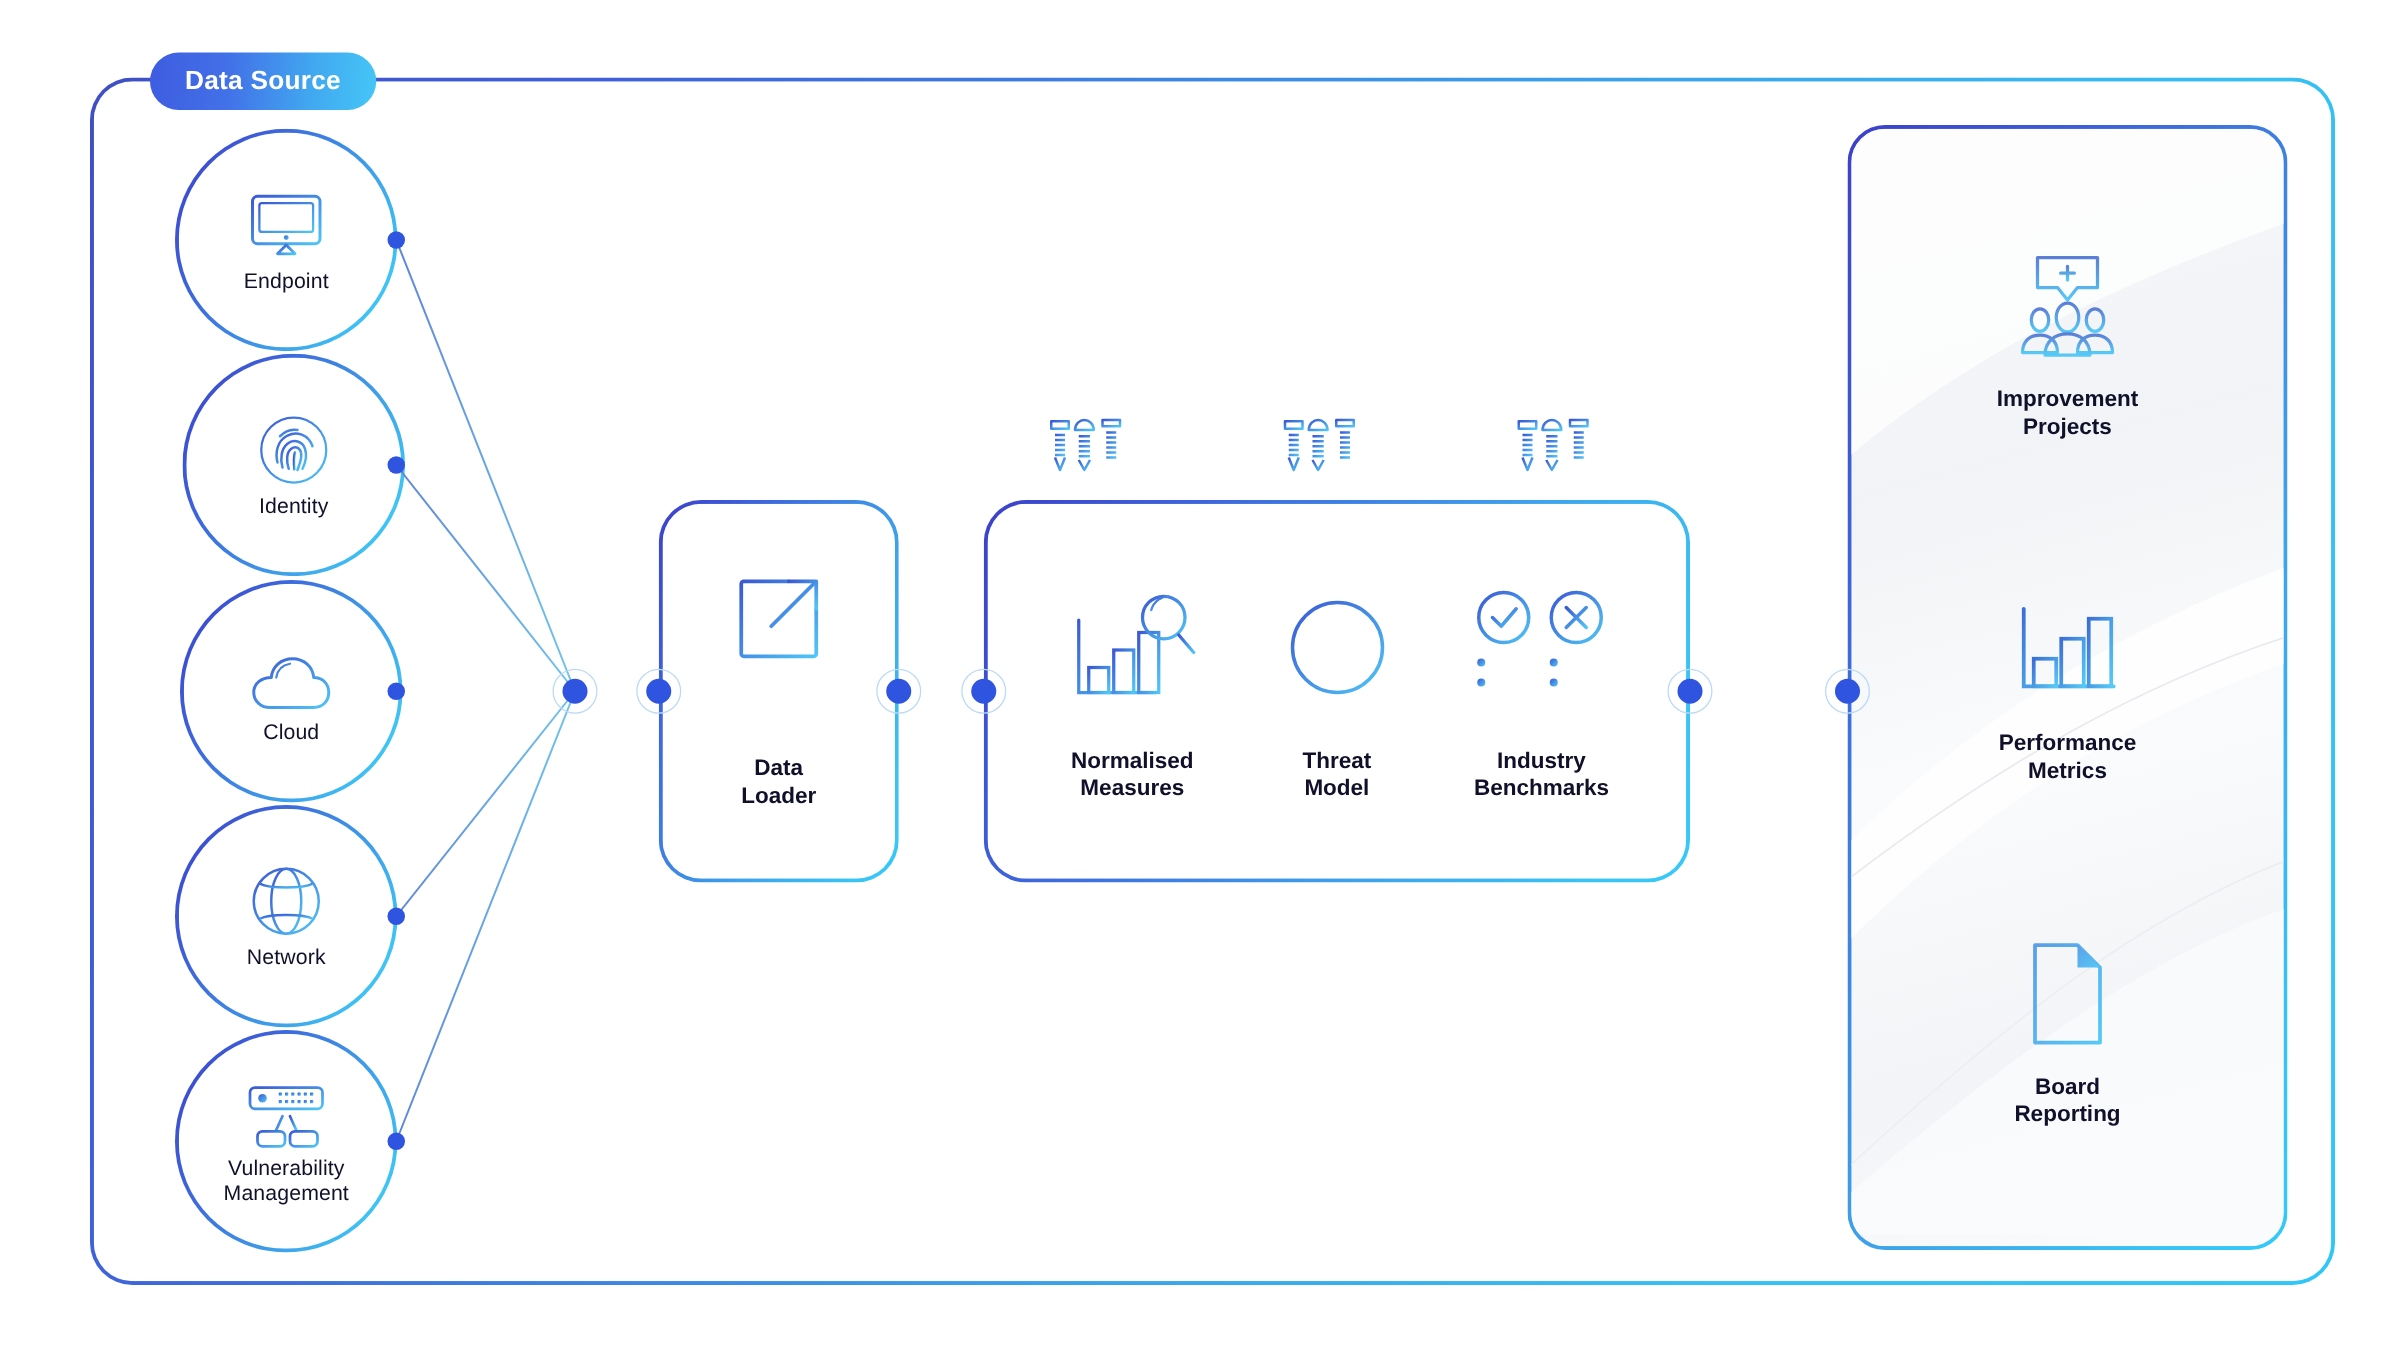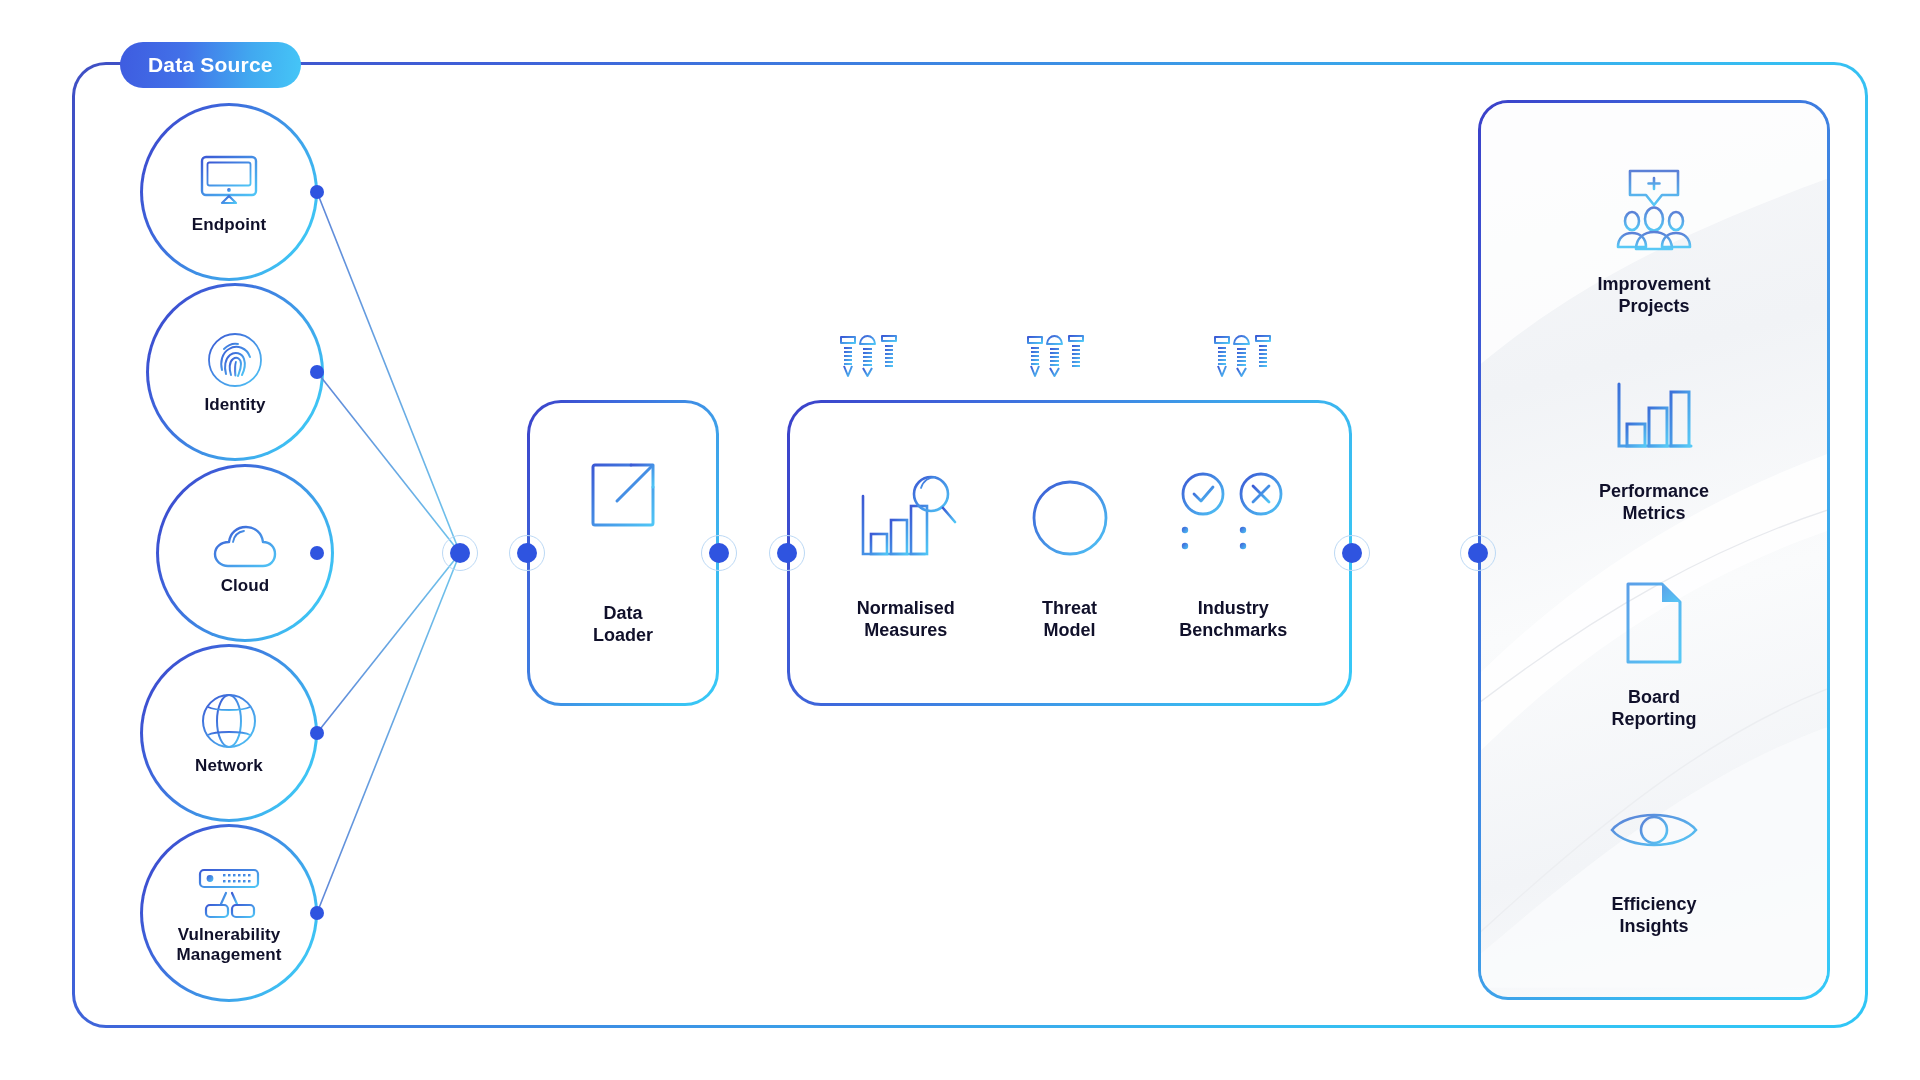--- a/index.html
+++ b/index.html
@@ -32,21 +32,21 @@
   .src{
     position:absolute; width:178px; height:178px; border-radius:50%;
     border:3.5px solid transparent;
     background:
       linear-gradient(#fff,#fff) padding-box,
       linear-gradient(118deg,#3b40c9 0%, #3d62da 28%, #3e9ae8 60%, #3ec3f4 86%, #4fd2fb 100%) border-box;
     display:flex; flex-direction:column; align-items:center; justify-content:center;
   }
   .src .ico{ width:74px; height:62px; display:flex; align-items:flex-end; justify-content:center; margin-bottom:4px;}
   .src .lbl{
-    font-size:17px; font-weight:700; color:#10102a; text-align:center; line-height:1.18;
+    font-size:17px; font-weight:400; color:#10102a; text-align:center; line-height:1.18;
     letter-spacing:.1px;
   }
   .src.two-line .ico{ margin-bottom:2px; }
 
   
   .pbox{
     position:absolute; border:3.5px solid transparent; border-radius:34px;
     background:
       linear-gradient(#fff,#fff) padding-box,
       linear-gradient(115deg,#3b40c9 0%, #3e68dc 26%, #3ea2ea 62%, #39c3f3 88%, #36c9f8 100%) border-box;
@@ -152,21 +152,21 @@
           <path d="M27 46 C25 40 25 33 29 30 C33 27 37 30 37 35 C37 40 35 44 34 47"></path>
           <path d="M31.5 46.5 C31 41 31 36 32 33"></path>
           <path d="M18 41 C16 33 18 24 25 20 C33 15 43 19 46 28"></path>
           <path d="M20 20 C24 16 29 14 34 15"></path>
         </g>
       </svg>
     </span>
     <span class="lbl">Identity</span>
   </div>
 
-  <div class="src" style="left:156px; top:464px;">
+  <div class="src" style="left:144px; top:464px;">
     <span class="ico">
       <svg width="68" height="50" viewBox="0 0 68 50" fill="none">
         <defs>
             <linearGradient id="g-cl" x1="0" y1="0" x2="1" y2="1">
           <stop offset="0" stop-color="#3b58d4"></stop>
               <stop offset="1" stop-color="#4fc6f6"></stop>
             </linearGradient>
           </defs>
         <path d="M17 44 H52 C59 44 64 39 64 32 C64 25 59 20 52 20 C51 11 44 5 35 5 C26 5 19 11 18 20 C10 20 4 25 4 32 C4 39 10 44 17 44 Z" stroke="url(#g-cl)" stroke-width="2.4" fill="none" stroke-linejoin="round"></path>
         <path d="M22 20 C23 14 27 10 33 9" stroke="url(#g-cl)" stroke-width="1.8" fill="none" stroke-linecap="round"></path>
@@ -491,40 +491,20 @@
               <line x1="16" y1="71" x2="48" y2="71"></line>
             </g>
           </svg>
         </span>
         <span class="lbl">
           <span>Board</span><br>
           <span>Reporting</span>
         </span>
       </div>
 
-      <div class="out-item">
-        <span class="ico">
-          <svg width="92" height="52" viewBox="0 0 92 52" fill="none">
-            <defs>
-                <linearGradient id="g-ei" x1="0" y1="0" x2="1" y2="1">
-              <stop offset="0" stop-color="#5b7fd6"></stop>
-                  <stop offset="1" stop-color="#57c9f6"></stop>
-                </linearGradient>
-              </defs>
-            <g stroke="url(#g-ei)" stroke-width="2.6" fill="none">
-              <path d="M4 26 C20 6 72 6 88 26 C72 46 20 46 4 26 Z"></path>
-              <circle cx="46" cy="26" r="13"></circle>
-            </g>
-          </svg>
-        </span>
-        <span class="lbl">
-          <span>Efficiency</span><br>
-          <span>Insights</span>
-        </span>
-      </div>
     </div>
   </div>
 
   <div class="node" style="left:317px; top:192px;"></div>
   <div class="node" style="left:317px; top:372px;"></div>
   <div class="node" style="left:317px; top:553px;"></div>
   <div class="node" style="left:317px; top:733px;"></div>
   <div class="node" style="left:317px; top:913px;"></div>
 
   <div class="node big ring" style="left:460px; top:553px;"></div>

